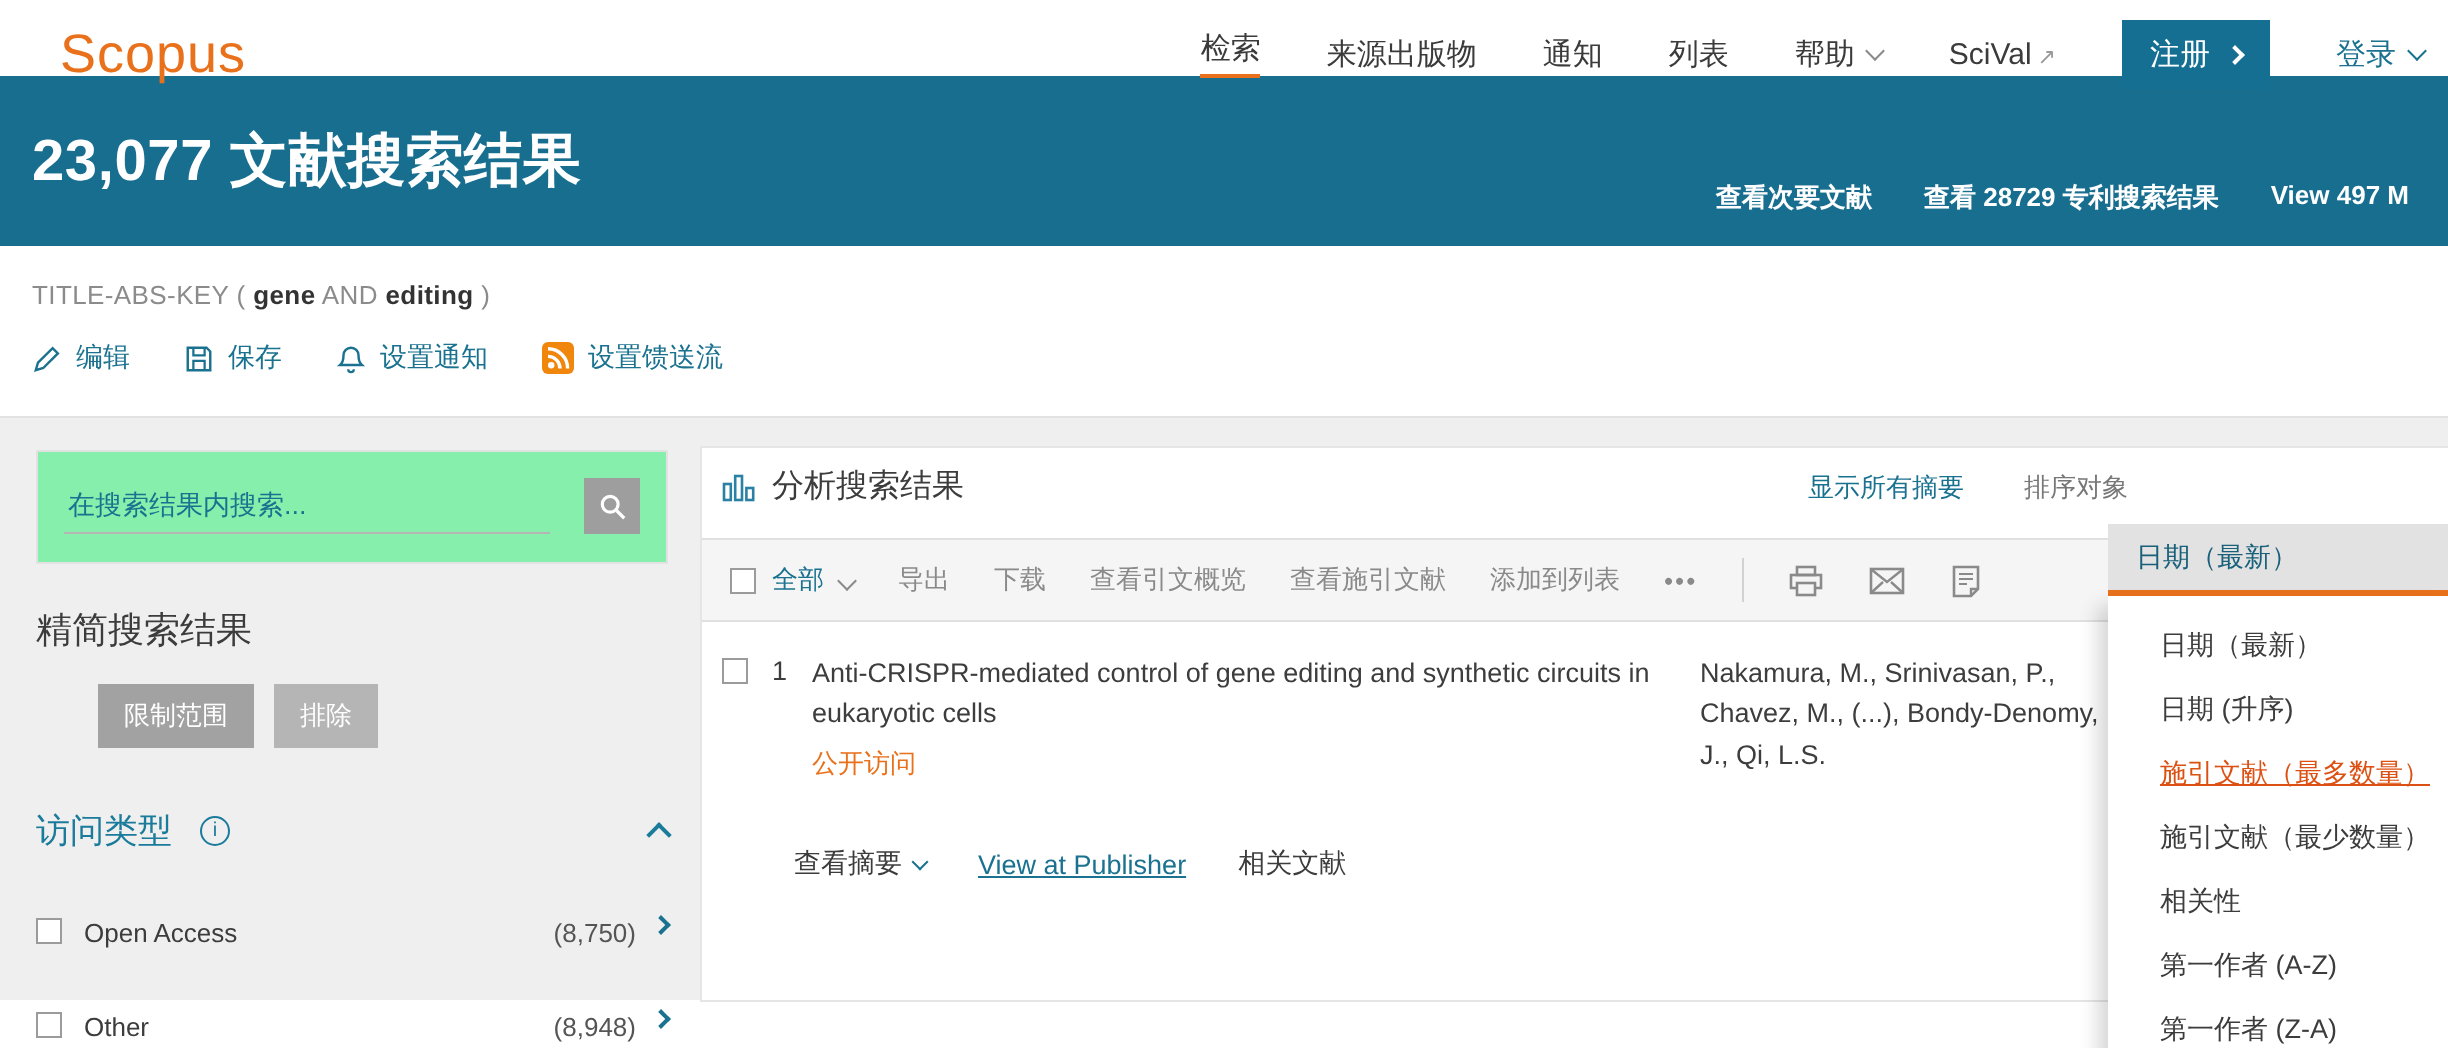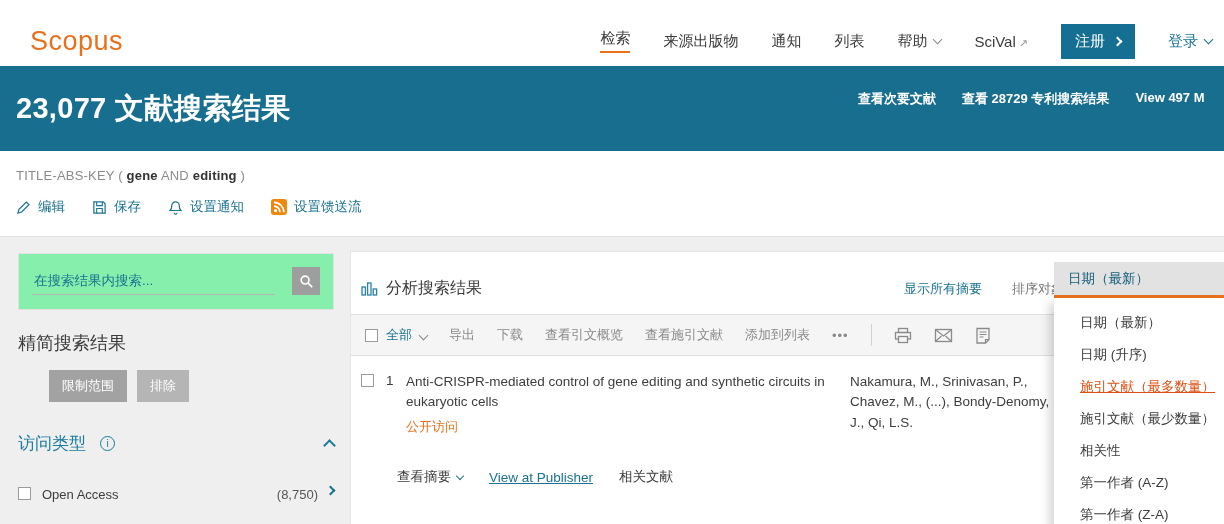--- a/index.html
+++ b/index.html
@@ -2,21 +2,21 @@
 <html><head>
 <meta charset="utf-8">
 <style>
   * { margin:0; padding:0; box-sizing:border-box; }
   html,body { width:1224px; height:524px; }
   body {
     position:relative; overflow:hidden; background:#fff;
     font-family:"Liberation Sans","DejaVu Sans",sans-serif; color:#3c3c3c;
   }
   
-  .topnav { height:66px; display:flex; align-items:center; padding:16px 12px 0 30px; background:#fff;gap:28px; }
+  .topnav { height:38px; display:flex; align-items:center; padding:16px 12px 0 30px; background:#fff;gap:28px; }
   .logo { color:#e9711c; font-size:27px; letter-spacing:.5px; }
   .nav-items { margin-left:auto; display:flex; align-items:center; gap:33px; font-size:15px; color:#3b3b3b; white-space:nowrap; }
   .nav-link { cursor:pointer; }
   .nav-link.active { border-bottom:2px solid #e9711c; padding-bottom:3px; }
   .chev { display:inline-block; width:7px; height:7px; border-right:1.6px solid #8a8a8a; border-bottom:1.6px solid #8a8a8a; transform:rotate(45deg); margin-left:7px; vertical-align:3px; }
   .chev.teal { border-color:#1a7290; }
   .ext-arrow { color:#9a9a9a; font-size:11px; margin-left:3px; }
   .register-btn { background:#156f92; color:#fff; padding:8px 14px; display:flex; align-items:center; gap:9px; font-size:15px; cursor:pointer; }
   .chev-right { display:inline-block; width:7px; height:7px; border-right:2px solid #fff; border-top:2px solid #fff; transform:rotate(45deg); }
   .login { color:#1a7290; }
@@ -46,21 +46,21 @@
   .access-header { margin-top:30px; display:flex; align-items:center; color:#1a7b9b; font-size:17px; }
   .info-icon { width:15px; height:15px; border:1px solid #1a7b9b; border-radius:50%; font-size:10px; line-height:13px; text-align:center; margin-left:14px; color:#1a7b9b; }
   .chev-up { margin-left:auto; width:9px; height:9px; border-left:2px solid #1a7b9b; border-top:2px solid #1a7b9b; transform:rotate(45deg); margin-top:4px; cursor:pointer; }
   .filter-row { display:flex; align-items:flex-start; margin-top:32px; font-size:13px; color:#3c3c3c; cursor:pointer; }
   .cbx { width:13px; height:13px; border:1px solid #9b9b9b; background:#fff; display:inline-block; flex-shrink:0; }
   .filter-label { margin-left:11px; }
   .filter-count { margin-left:auto; color:#555; }
   .chev-r { width:7px; height:7px; border-right:2px solid #1a7290; border-top:2px solid #1a7290; transform:rotate(45deg); margin-left:9px; }
   
   .main-card { flex:1; background:#fff; border:1px solid #e5e5e5; border-right:none; margin-top:14px; min-height:278px; }
-  .analyze-row { display:flex; align-items:center; padding:26px 10px 15px; }
+  .analyze-row { display:flex; align-items:center; padding:9px 10px 15px; }
   .analyze-left { display:flex; align-items:center; gap:8px; font-size:16px; color:#3c3c3c; cursor:pointer; }
   .analyze-right { margin-left:auto; display:flex; gap:30px; font-size:13px; padding-right:150px; white-space:nowrap; }
   .link-teal { color:#1a7290; cursor:pointer; }
   .sort-label { color:#777; }
   .toolbar { display:flex; align-items:center; height:42px; background:#f5f5f5; border-top:1px solid #e0e0e0; border-bottom:1px solid #e0e0e0; padding:0 14px; gap:22px; font-size:13px; color:#8a8a8a; white-space:nowrap; }
   .tb-all { display:flex; align-items:center; gap:8px; }
   .tb-all .lbl { color:#1a7290; }
   .tb-item { cursor:pointer; }
   .tb-more { letter-spacing:1px; cursor:pointer; }
   .tb-div { width:1px; height:22px; background:#d2d2d2; }

